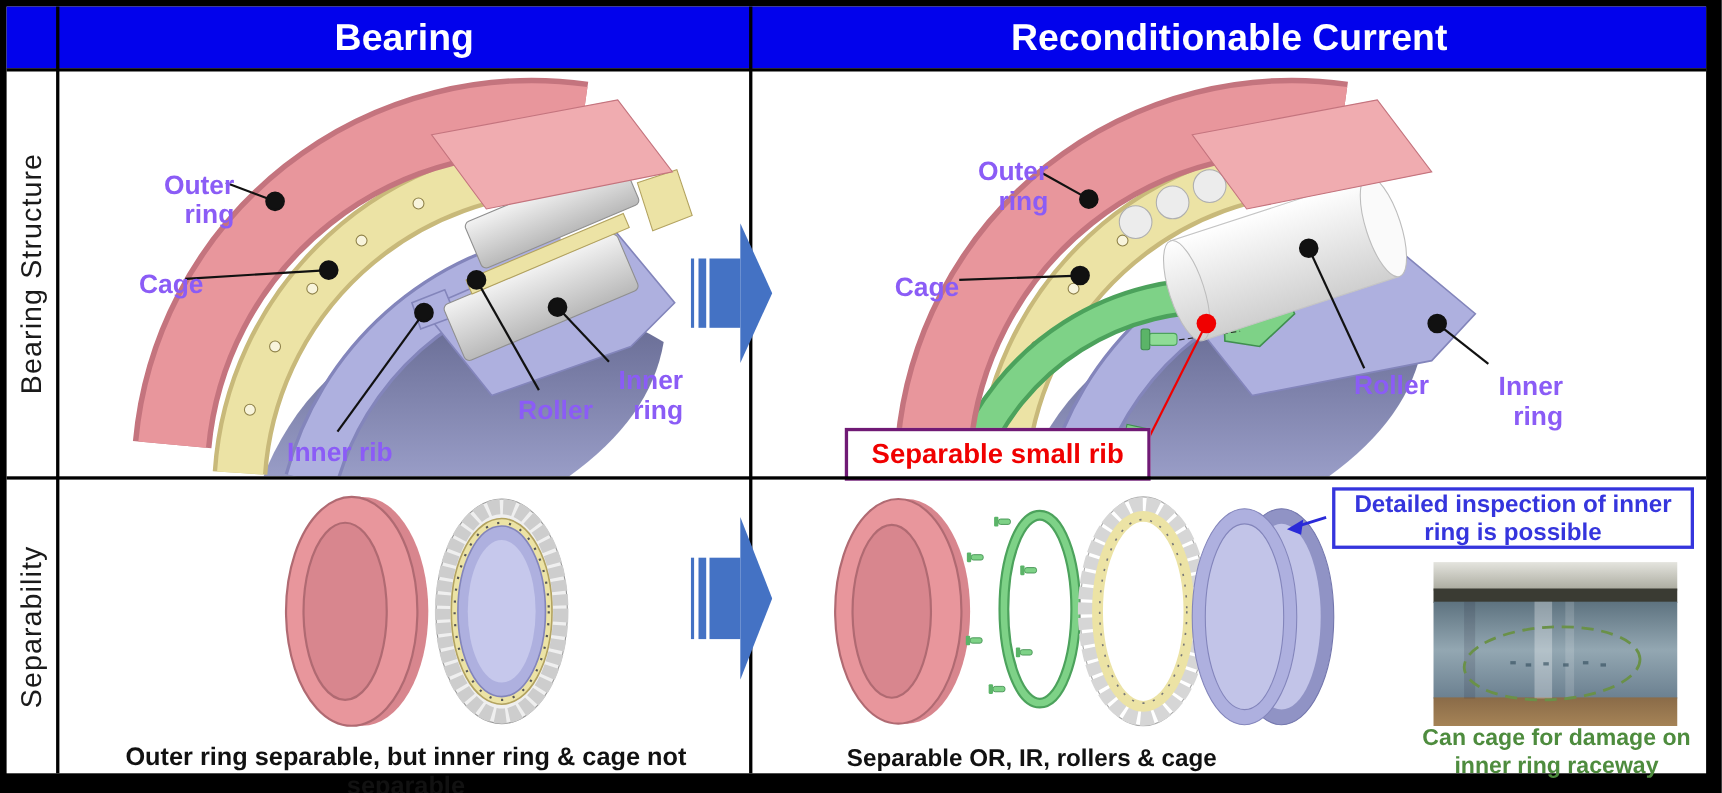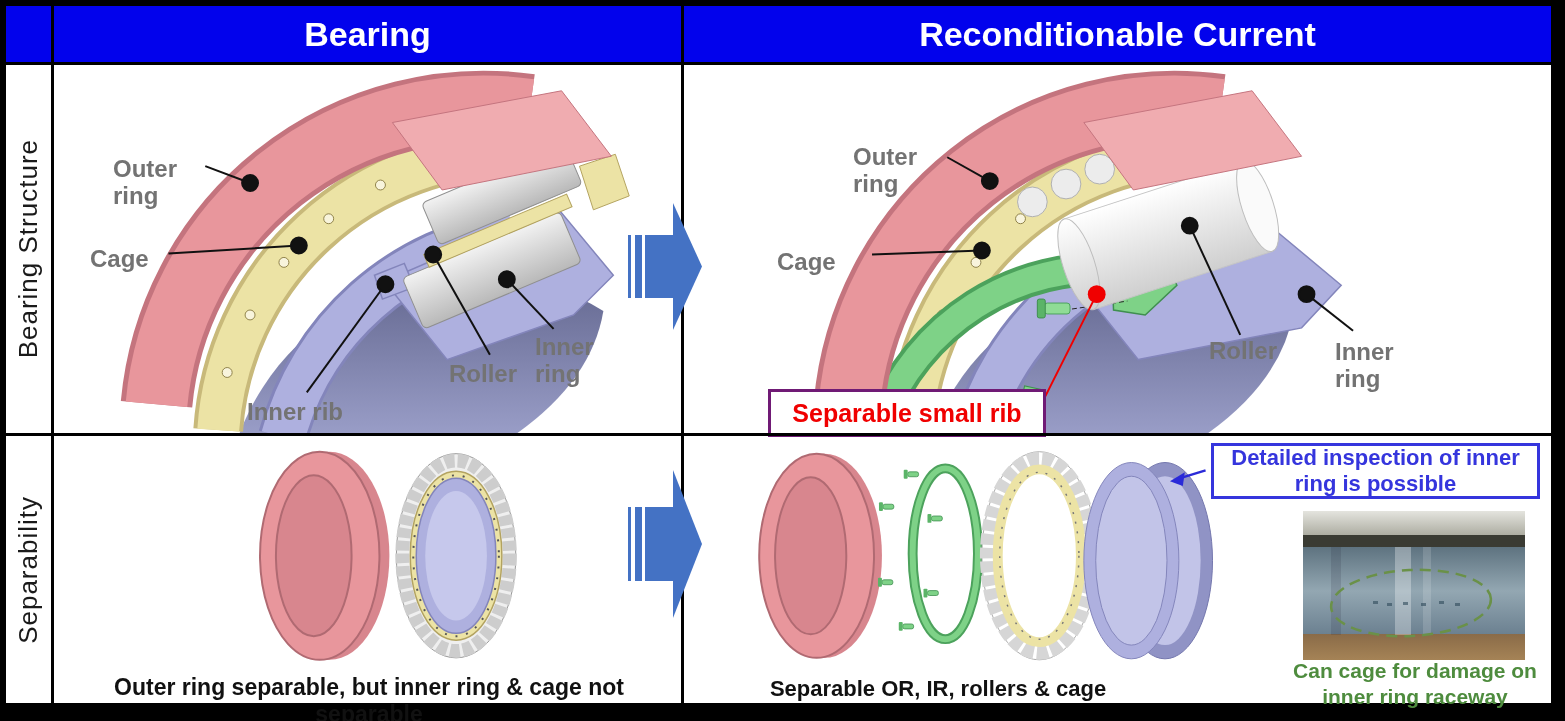--- a/index.html
+++ b/index.html
@@ -6,21 +6,21 @@
     font-family:"Liberation Sans",sans-serif;}
   #frame{position:absolute;left:6px;top:6px;width:1545px;height:697px;background:#fff;}
   .gridline{position:absolute;background:#000;z-index:4;}
   #header-bg{position:absolute;left:0;top:0;width:1545px;height:56px;background:#0202ec;z-index:1;}
   .header-txt{position:absolute;top:0;height:56px;line-height:56px;text-align:center;
     color:#fff;font-size:34px;font-weight:700;z-index:2;}
   .rowlabel-cell{position:absolute;left:0;width:45px;display:flex;align-items:center;justify-content:center;z-index:2;}
   .rowlabel{writing-mode:vertical-rl;transform:rotate(180deg);font-size:26px;font-weight:400;color:#1a1a1a;letter-spacing:1px;white-space:nowrap;}
   .cell{position:absolute;z-index:2;}
   .cell svg{position:absolute;left:0;top:0;}
-  .lbl{position:absolute;font-size:24px;font-weight:700;color:#737373;text-align:left;line-height:1.13;z-index:3;}
+  .lbl{position:absolute;font-size:24px;font-weight:700;color:#8b5cf6;text-align:right;line-height:1.13;z-index:3;}
   .callout-red{position:absolute;border:3px solid #701a75;color:#f00000;font-size:25px;font-weight:700;
     display:flex;align-items:center;justify-content:center;background:#fff;z-index:3;}
   .note-blue{position:absolute;border:3px solid #3535dd;color:#3535dd;font-size:22px;font-weight:700;
     display:flex;align-items:center;justify-content:center;text-align:center;line-height:1.2;background:#fff;z-index:3;}
   .cap{position:absolute;font-weight:700;color:#111;text-align:center;z-index:3;}
   .cap-green{position:absolute;font-weight:700;color:#4e8c3e;font-size:21px;text-align:center;line-height:1.25;z-index:3;}
   .arrow{position:absolute;z-index:5;}
   .photo{position:absolute;z-index:2;}
 </style>
 </head>

